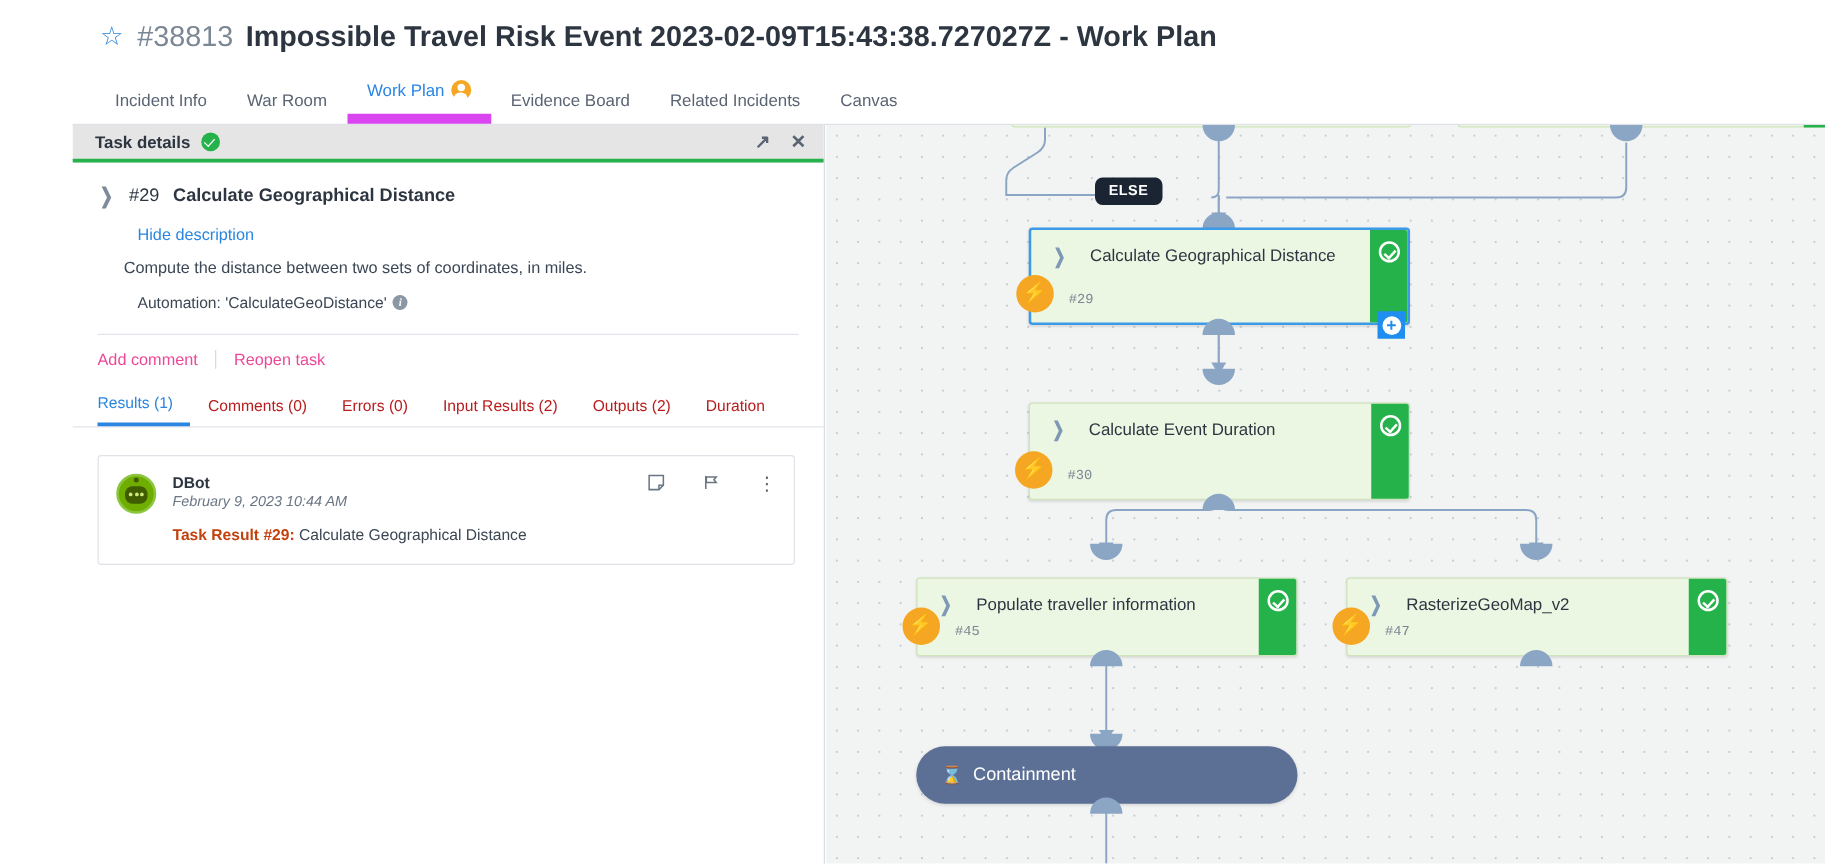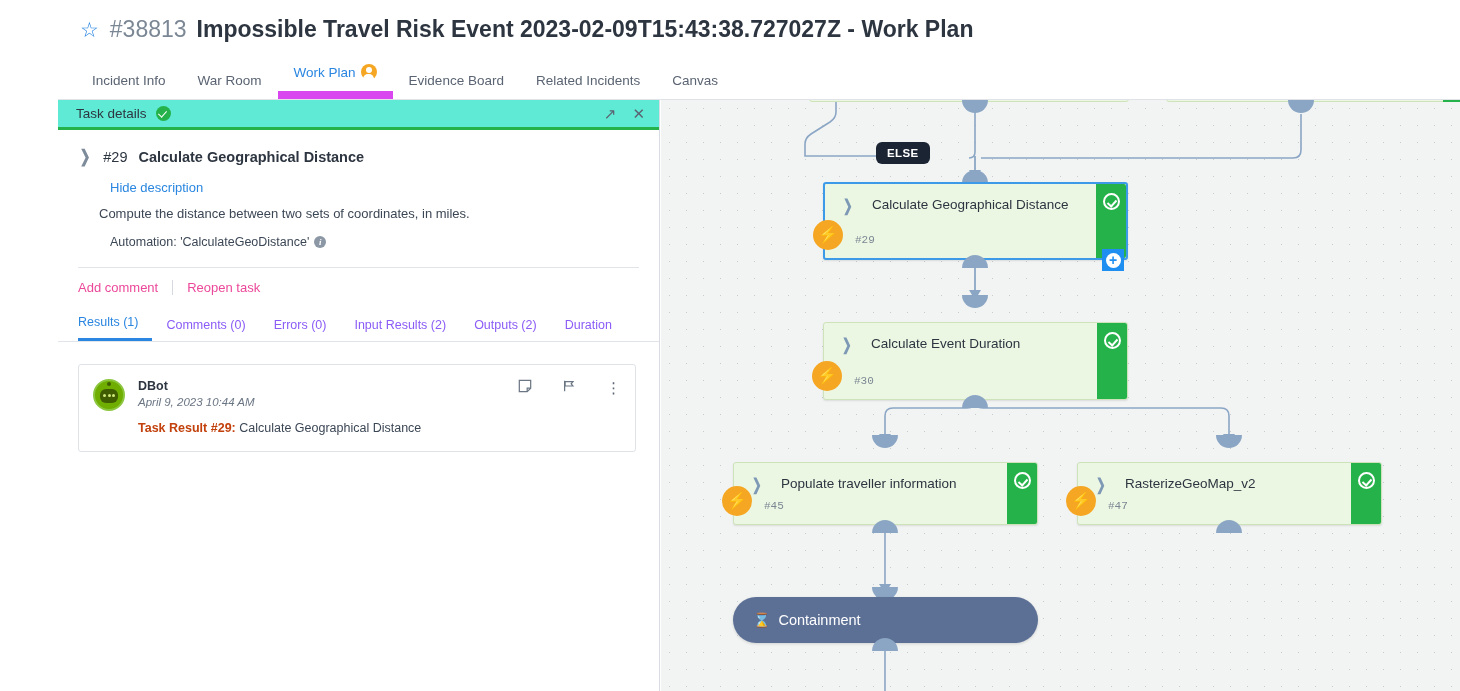--- a/index.html
+++ b/index.html
@@ -74,22 +74,22 @@
     content: ""; position: absolute; left: 2.5px; top: 10px;
     width: 11px; height: 7px; border-radius: 5px 5px 0 0; background: #fff;
   }
 
   
   .panel {
     position: absolute; left: 58px; top: 100px; width: 602px; height: 591px;
     background: #ffffff; border-right: 1px solid #d8dde3; overflow: hidden;
   }
   .panel-head {
-    height: 30px; background: #5eead4; border-bottom: 3px solid #25b24b;
-    display: flex; align-items: center; padding: 0 14px 0 18px;
+    height: 30px; background: #e5e5e5; border-bottom: 3px solid #25b24b;
+    display: flex; align-items: center; padding: 0 14px 0 18px; font-weight: bold;
   }
   .panel-head-title { font-size: 13.5px; color: #2d3540; }
   .check-badge {
     width: 15px; height: 15px; border-radius: 50%; background: #25b24b;
     margin-left: 9px; position: relative; flex: 0 0 auto;
   }
   .check-badge::after {
     content: ""; position: absolute; left: 4px; top: 3.2px;
     width: 4px; height: 7px; border: solid #fff; border-width: 0 1.8px 1.8px 0;
     transform: rotate(42deg);
@@ -126,21 +126,21 @@
 
   .comment-row { display: flex; align-items: center; height: 38px; padding-left: 20px; }
   .link { font-size: 13px; color: #ec4899; cursor: pointer; }
   .vsep { width: 1px; height: 15px; background: #d5dae0; margin: 0 14px; }
 
   .subtabs {
     display: flex; align-items: flex-end; height: 36px;
     border-bottom: 1px solid #e1e5ea; padding-left: 20px;
   }
   .subtab {
-    font-size: 12.5px; color: #8b5cf6; padding: 0 14px 9px 14px; cursor: pointer;
+    font-size: 12.5px; color: #b91c1c; padding: 0 14px 9px 14px; cursor: pointer;
     white-space: nowrap;
   }
   .subtab:first-child { padding-left: 0; }
   .subtab.active { color: #2a86e0; border-bottom: 3px solid #2a86e0; }
 
   
   .result-card {
     margin: 22px 20px 0 20px; border: 1px solid #dfe3e8; border-radius: 3px;
     background: #fff; padding: 14px 14px 16px 14px; display: flex; gap: 13px;
     width: 558px;
@@ -345,21 +345,21 @@
         <div class="ant"></div>
           <div class="head"></div>
         <div class="d1"></div>
           <div class="d2"></div>
           <div class="d3"></div>
       </div>
       <div class="result-body">
         <div class="result-head">
           <div>
             <div class="dbot-name">DBot</div>
-            <div class="dbot-time">April 9, 2023 10:44 AM</div>
+            <div class="dbot-time">February 9, 2023 10:44 AM</div>
           </div>
           <div class="result-actions">
             <span class="icon-btn">
               <svg width="14" height="14" viewBox="0 0 16 16" fill="none" stroke="#6b7684" stroke-width="1.4">
                 <path d="M1.5 1.5h13v9l-4 4h-9z"></path>
                   <path d="M14.5 10.5h-4v4"></path>
               </svg>
             </span>
             <span class="icon-btn">
               <svg width="14" height="14" viewBox="0 0 16 16" fill="none" stroke="#6b7684" stroke-width="1.4">

